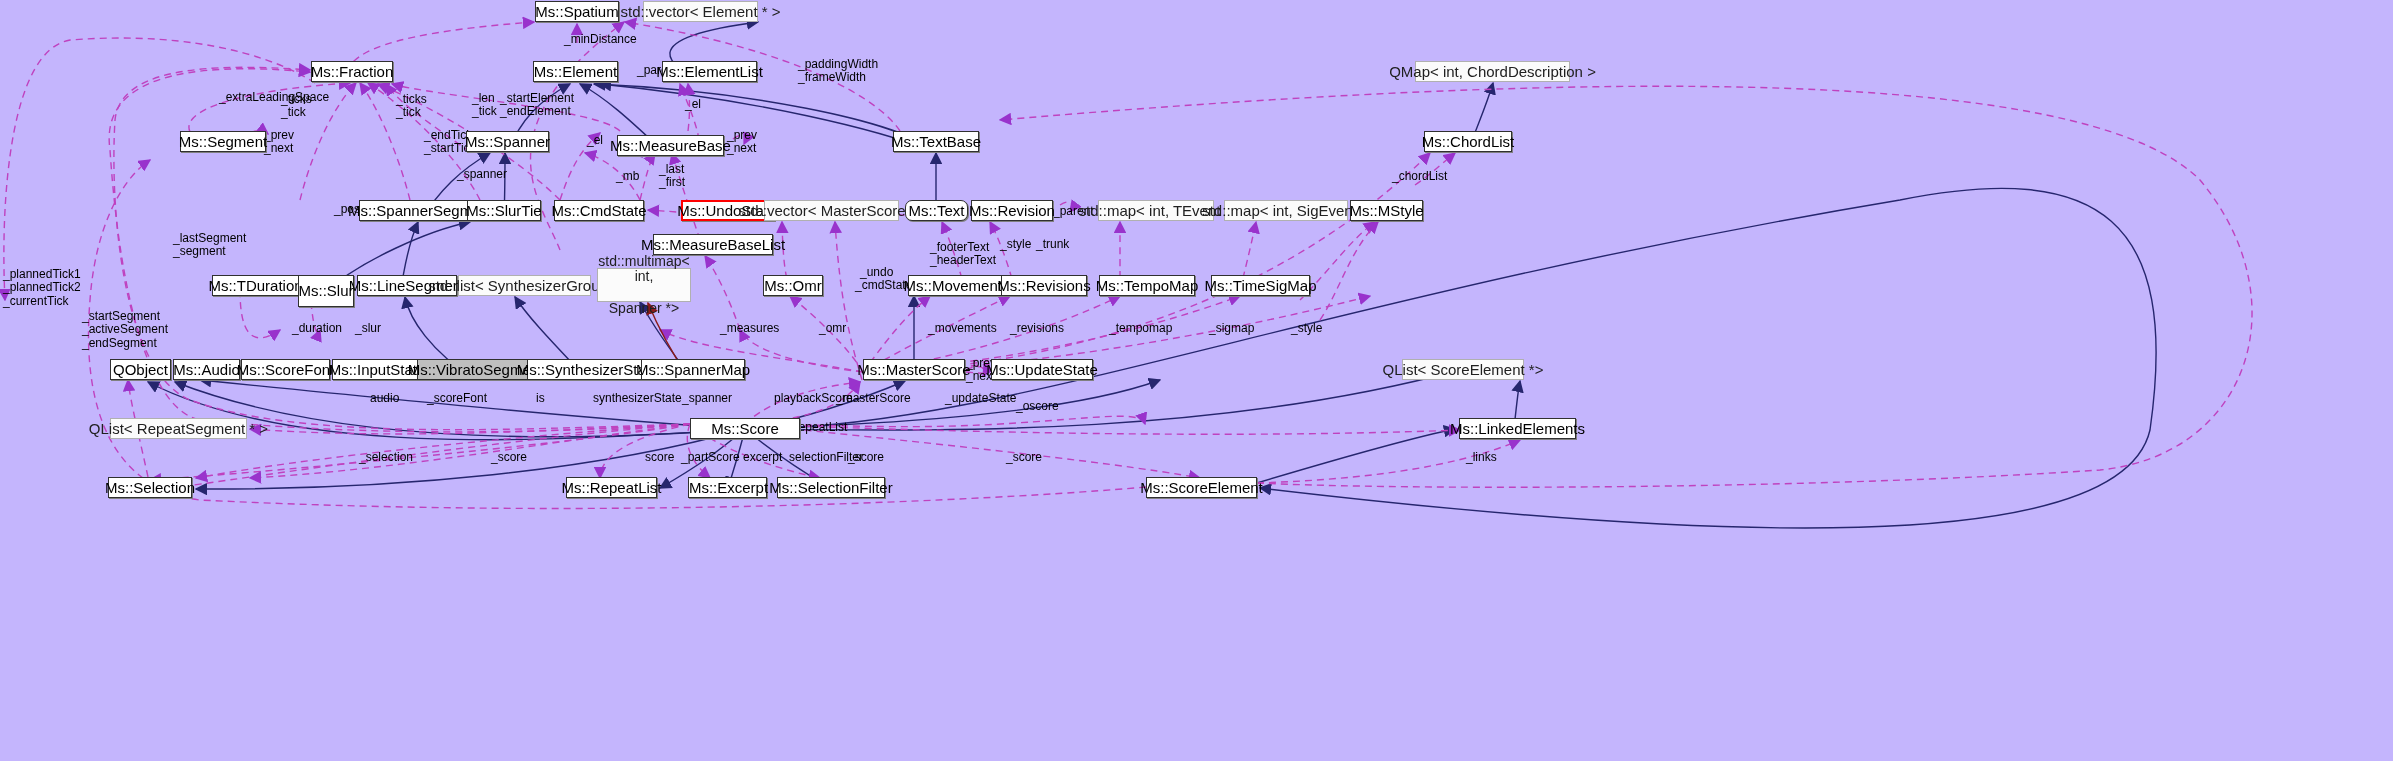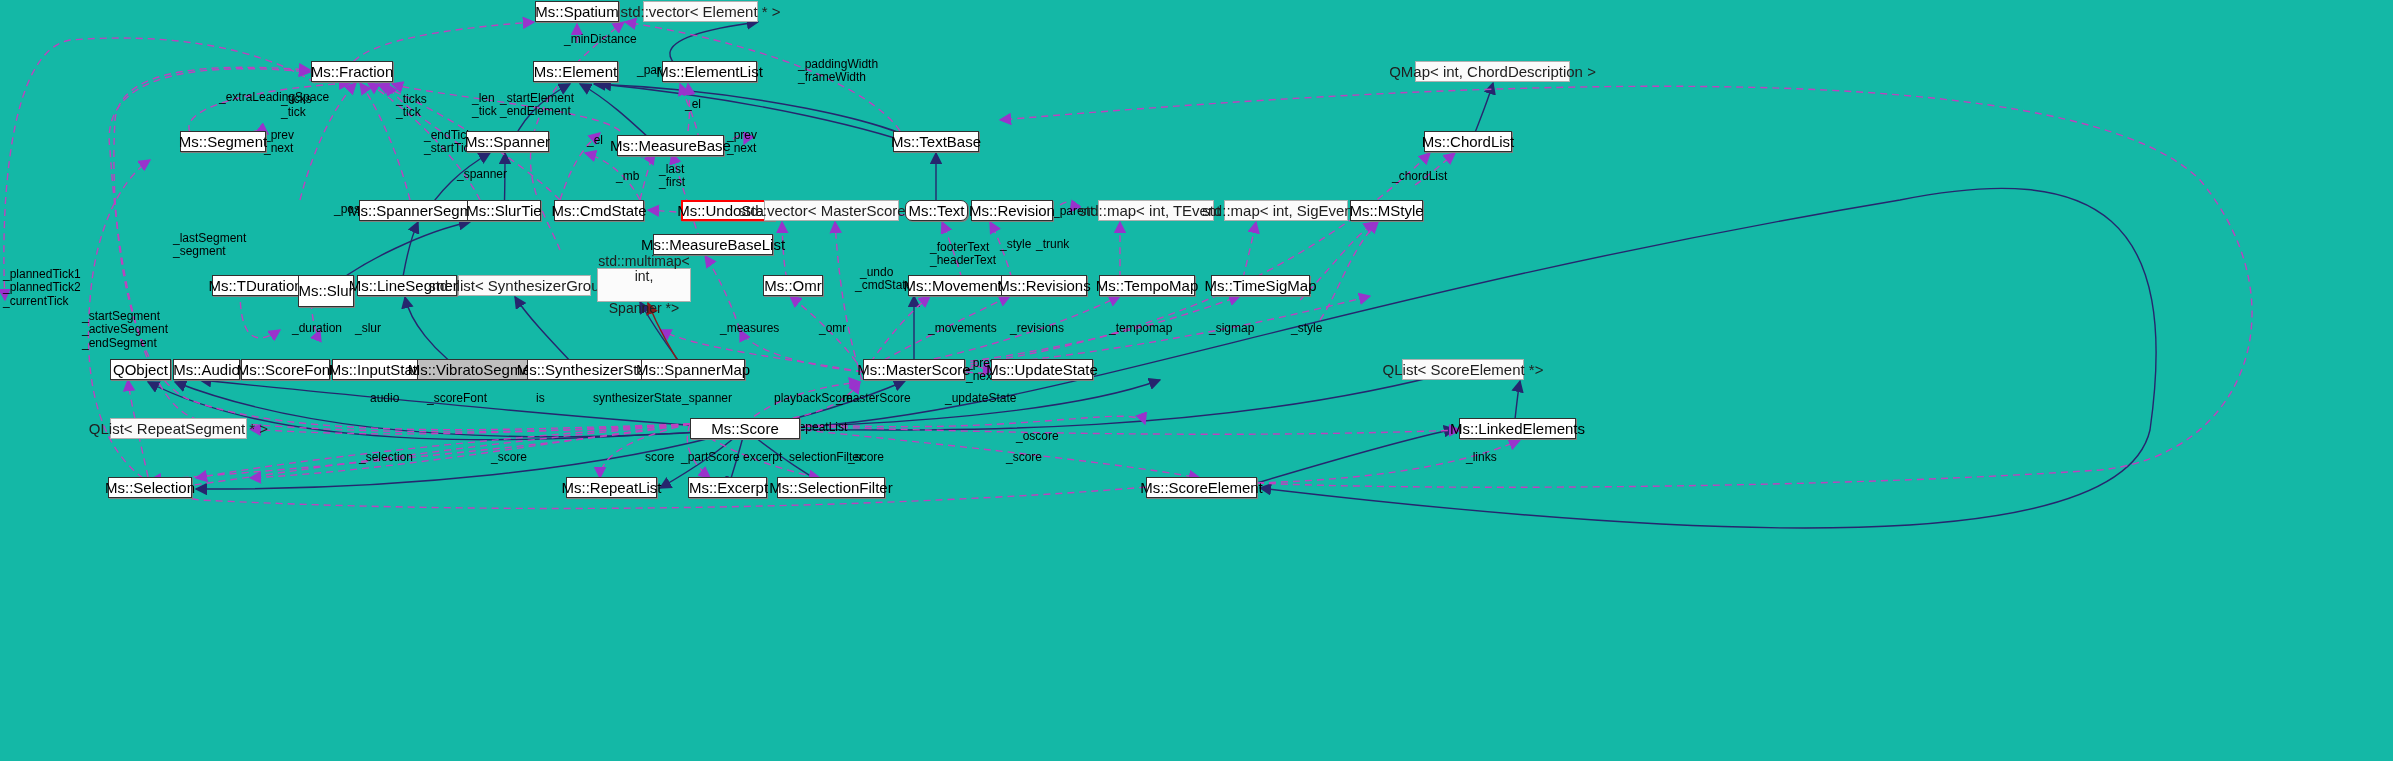--- a/index.html
+++ b/index.html
@@ -1,17 +1,17 @@
 <!DOCTYPE html>
 <html><head>
 <meta charset="utf-8">
 <style>
   html,body{margin:0;padding:0;background:#ffffff;}
   body{font-family:"Liberation Sans", sans-serif;}
-  #canvas{position:relative;width:2393px;height:761px;background:#14b8a6;overflow:hidden;}
+  #canvas{position:relative;width:2393px;height:761px;background:#c4b5fd;overflow:hidden;}
   #edges{position:absolute;left:0;top:0;width:2393px;height:761px;}
   .node{
     position:absolute;
     box-sizing:border-box;
     background:#ffffff;
     border:1px solid #404040;
     color:#000000;
     font-size:15px;
     line-height:1.05;
     display:flex;
@@ -273,21 +273,21 @@
       <div class="elabel" style="left: 427px; top: 392px;">_scoreFont</div>
       <div class="elabel" style="left: 536px; top: 392px;">is</div>
       <div class="elabel" style="left: 593px; top: 392px;">synthesizerState</div>
       <div class="elabel" style="left: 682px; top: 392px;">_spanner</div>
       <div class="elabel" style="left: 966px; top: 357px;">_prev
 _next</div>
       <div class="elabel" style="left: 751px; top: 392px; padding-left: 23px;">playbackScore</div>
       <div class="elabel" style="left: 836px; top: 392px;">_masterScore</div>
       <div class="elabel" style="left: 945px; top: 392px;">_updateState</div>
       <div class="elabel" style="left: 788px; top: 421px;">_repeatList</div>
-      <div class="elabel" style="left: 1016px; top: 430px;">_oscore</div>
+      <div class="elabel" style="left: 1016px; top: 400px;">_oscore</div>
       <div class="elabel" style="left: 359px; top: 451px;">_selection</div>
       <div class="elabel" style="left: 491px; top: 451px;">_score</div>
       <div class="elabel" style="left: 645px; top: 451px;">score</div>
       <div class="elabel" style="left: 681px; top: 451px;">_partScore</div>
       <div class="elabel" style="left: 743px; top: 451px;">excerpt</div>
       <div class="elabel" style="left: 789px; top: 451px;">selectionFilter</div>
       <div class="elabel" style="left: 848px; top: 451px;">_score</div>
       <div class="elabel" style="left: 1006px; top: 451px;">_score</div>
       <div class="elabel" style="left: 1466px; top: 451px;">_links</div>
     </div>

